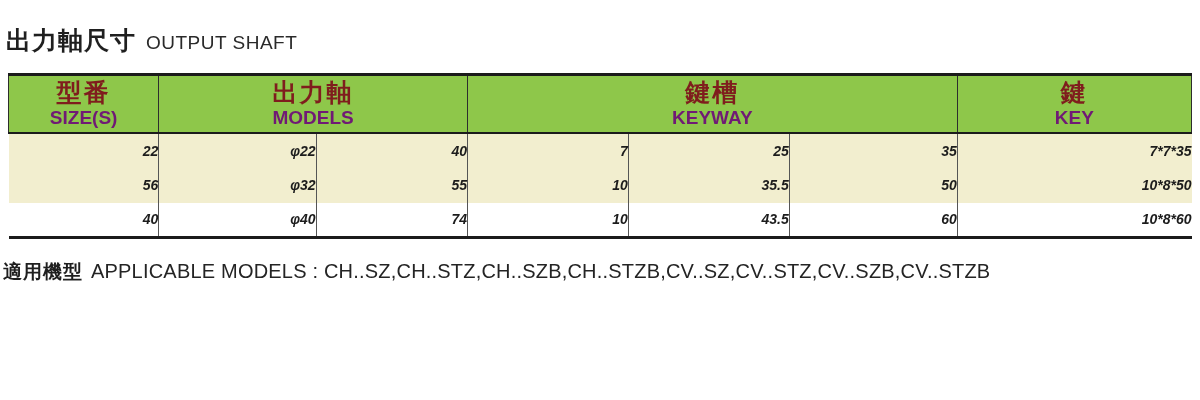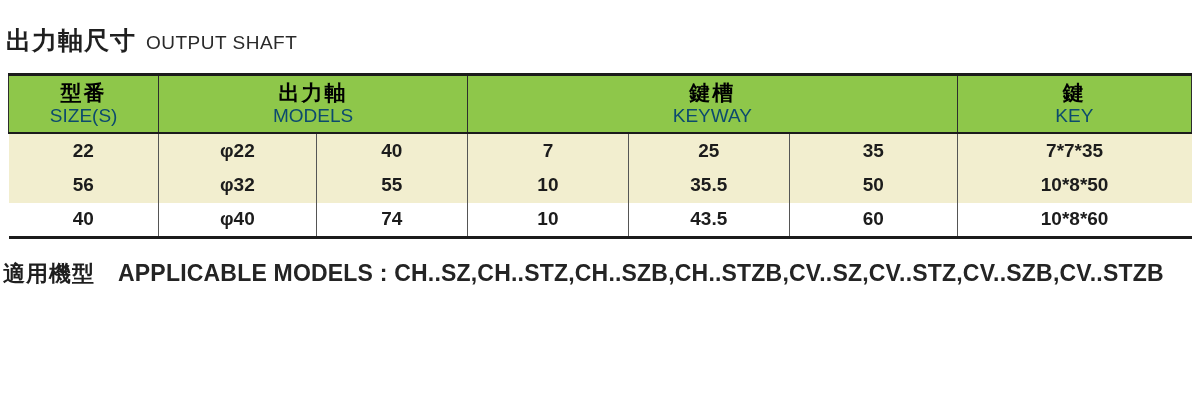--- a/index.html
+++ b/index.html
@@ -37,59 +37,60 @@
     background: #8ec74a;
     height: 58px;
     vertical-align: middle;
     text-align: center;
     border-bottom: 2px solid #1b1b1b;
     border-right: 1px solid #2d2d2d;
     padding: 2px 0;
   }
   tr.group-row th:first-child { border-left: 1px solid #2d2d2d; }
   tr.group-row th:last-child  { border-right: 1px solid #2d2d2d; }
-  .g-cjk { display: block; font-size: 21px; font-weight: 700; line-height: 1.15; letter-spacing: 2px; color: #000000; }
-  .g-en  { display: block; font-size: 19px; font-weight: 400; line-height: 1.15; color: #0c4a6e; }
+  .g-cjk { display: block; font-size: 25px; font-weight: 700; line-height: 1.15; letter-spacing: 2px; color: #7f1d1d; }
+  .g-en  { display: block; font-size: 19px; font-weight: 700; line-height: 1.15; color: #701a75; }
 
   
   tr.sub-row th {
     height: 34px;
     font-size: 18px;
     font-weight: 400;
     color: #222;
     text-align: center;
     vertical-align: middle;
     background: #ffffff;
     border-right: 1px solid #555;
   }
   tr.sub-row th:last-child { border-right: none; }
 
   
   tbody td {
     height: 35px;
-    font-size: 19px;
+    font-size: 14px;
     font-weight: 700;
-    text-align: center;
+    text-align: right;
     vertical-align: middle;
     border-right: 1px solid #555;
     color: #1c1c1c;
+    font-style: italic;
   }
   tbody td:last-child { border-right: none; }
   tbody tr.stripe td { background: #f2eecf; }
 
   
   .footer-line {
     margin: 20px 0 0 3px;
     display: flex;
     align-items: baseline;
     gap: 8px;
     white-space: nowrap;
   }
-  .footer-cjk { font-size: 22px; font-weight: 700; letter-spacing: 1px; }
-  .footer-en  { font-size: 23px; font-weight: 700; color: #242424; letter-spacing: 0.2px; margin-left: 15px; }
+  .footer-cjk { font-size: 19px; font-weight: 700; letter-spacing: 1px; }
+  .footer-en  { font-size: 20px; font-weight: 400; color: #242424; letter-spacing: 0.2px; }
 </style>
 </head>
 <body>
 
 <div class="page">
 
   <div class="title-line">
     <span class="title-cjk">出力軸尺寸</span>
     <span class="title-en">OUTPUT SHAFT</span>
   </div>

